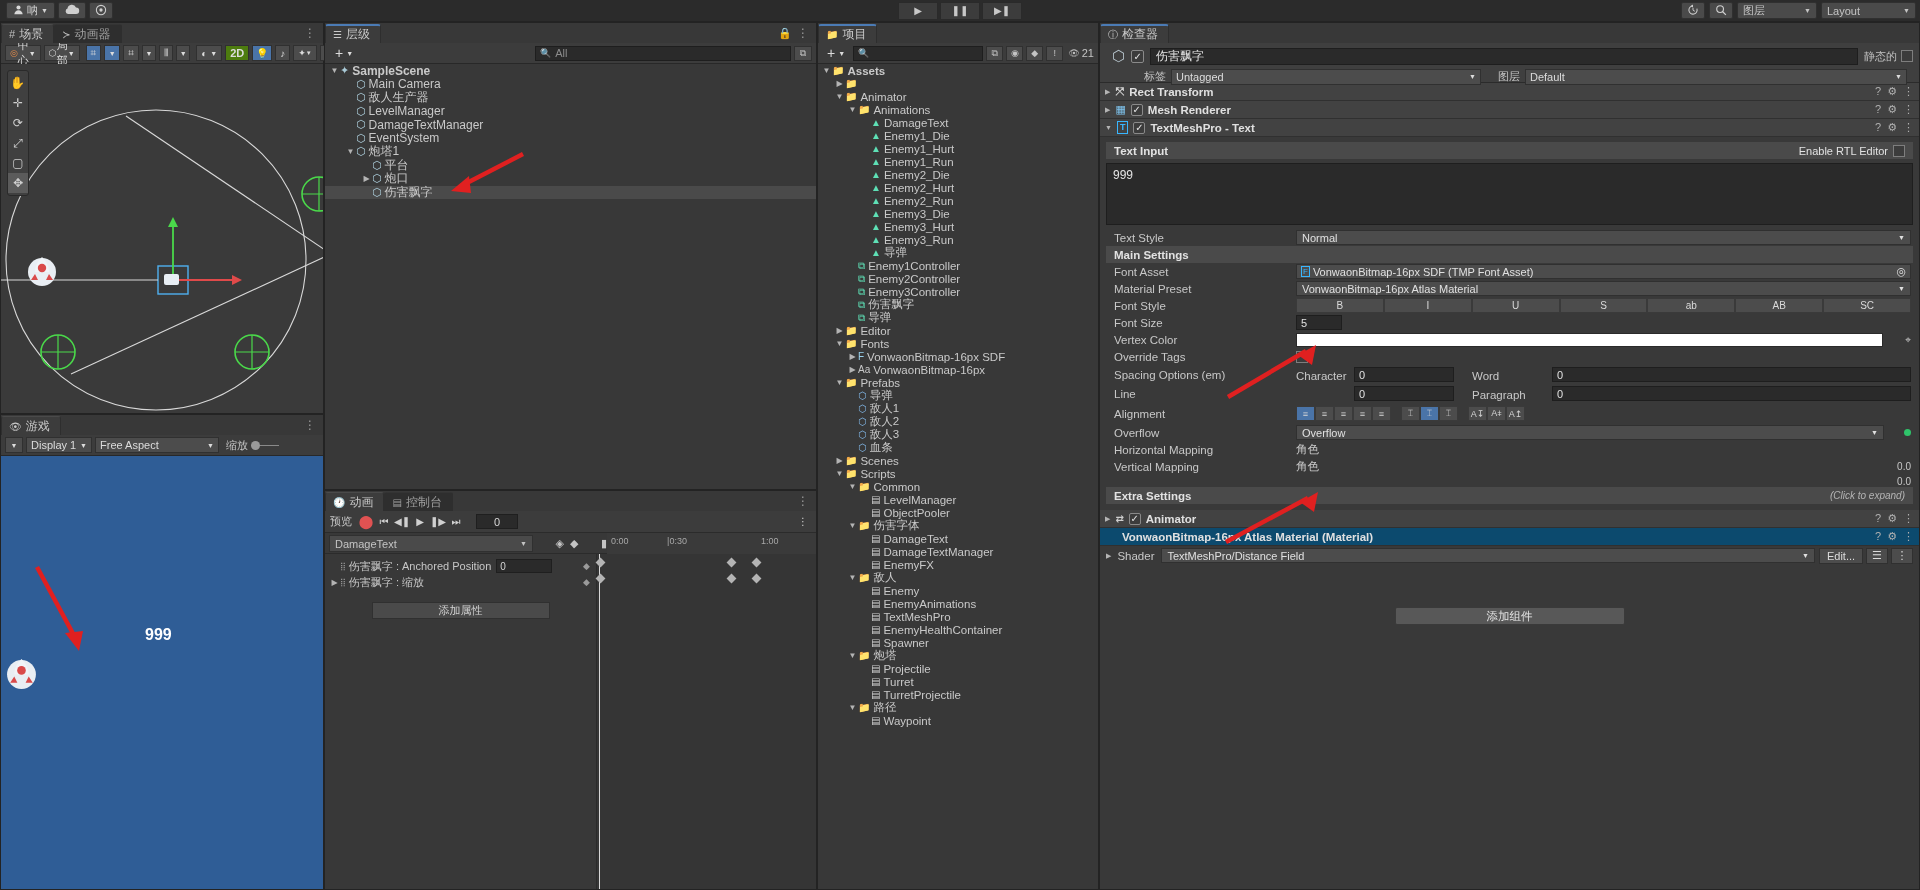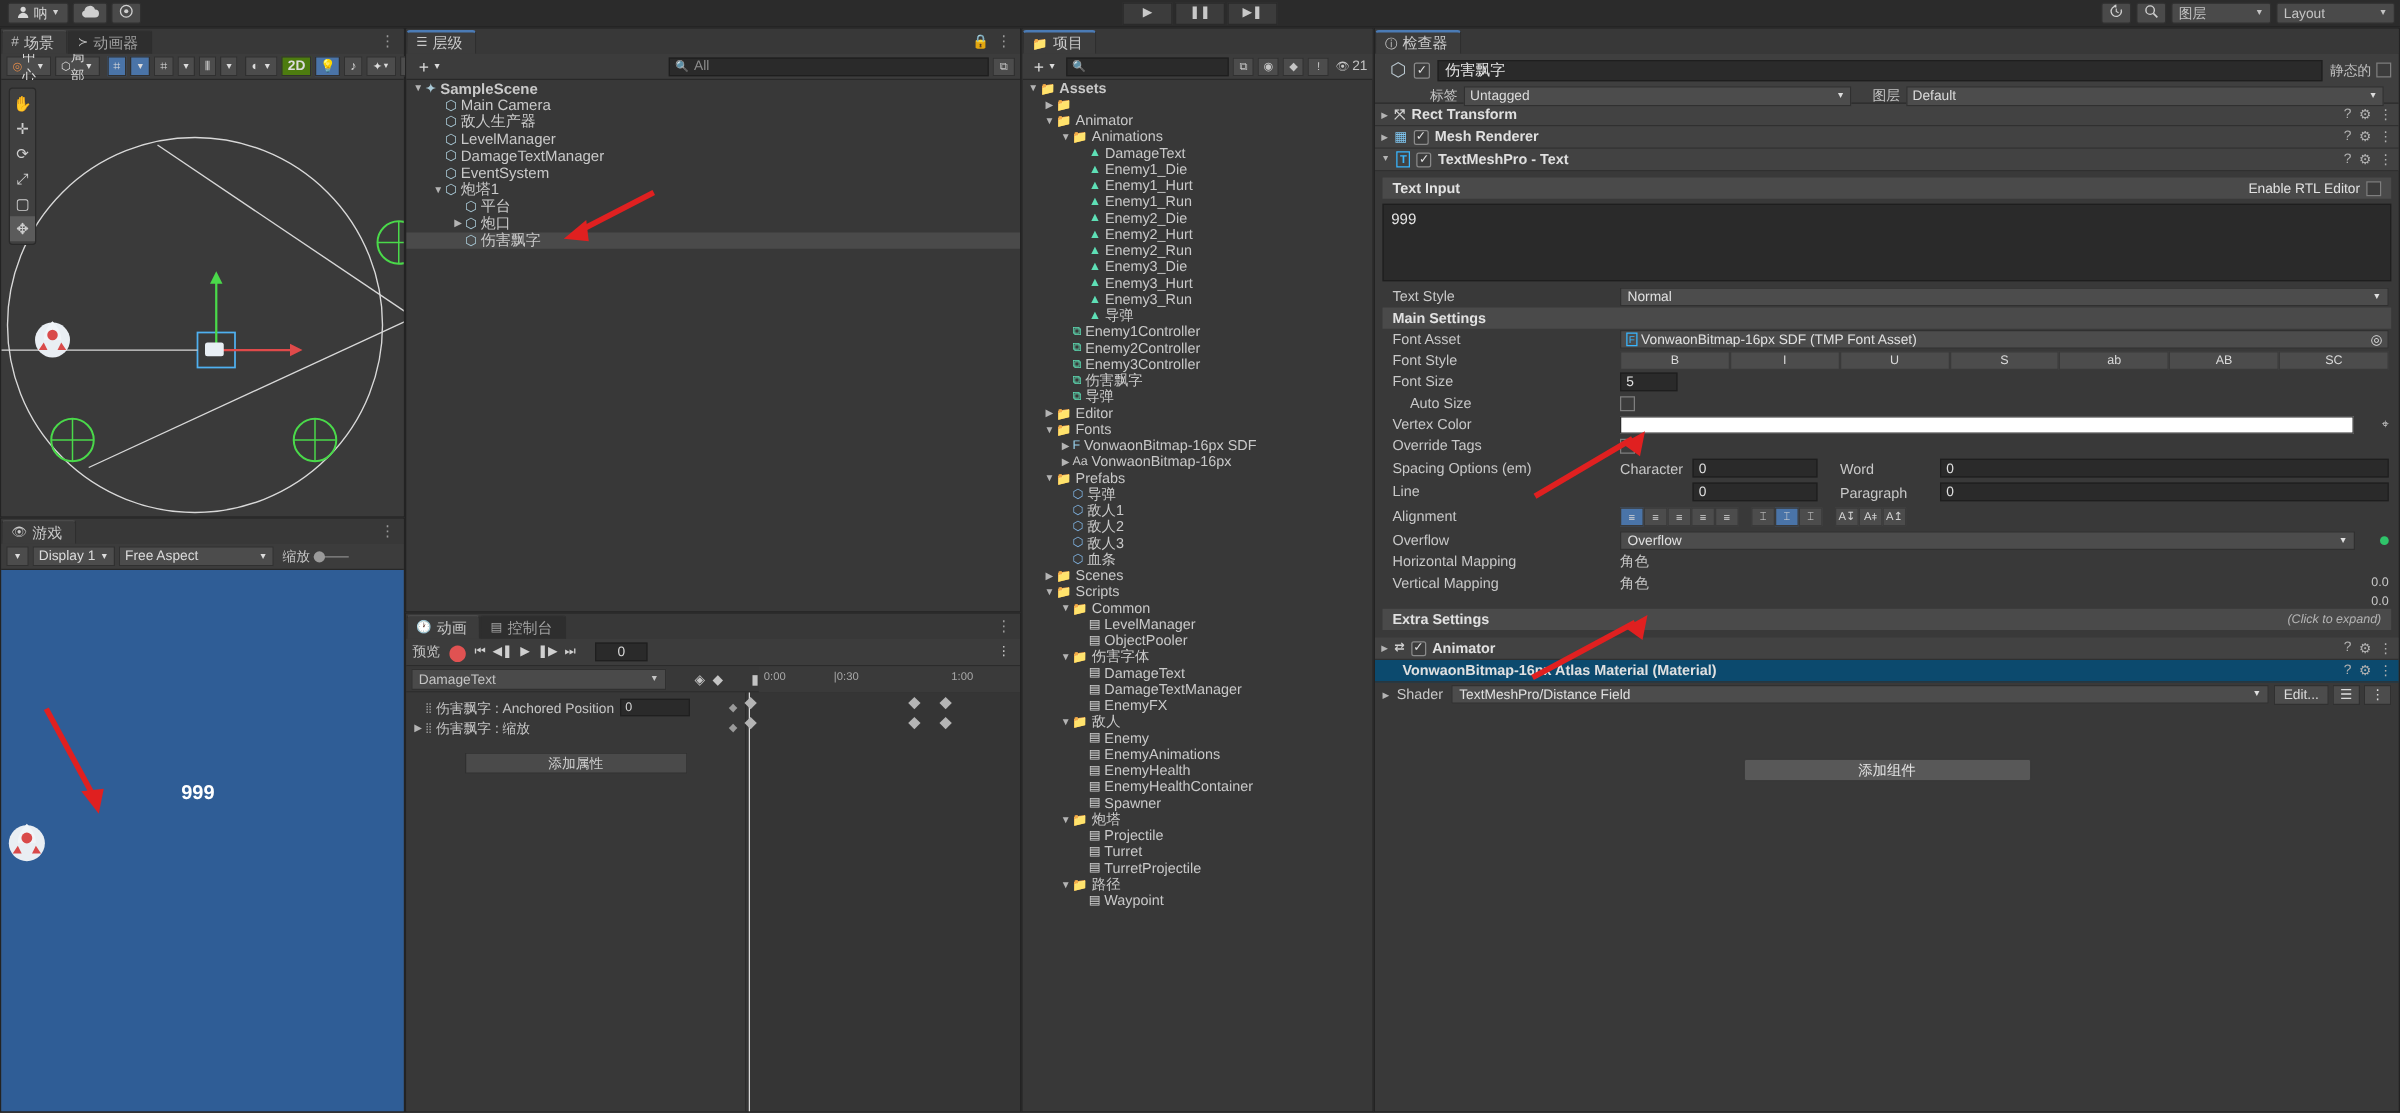--- a/index.html
+++ b/index.html
@@ -757,21 +757,21 @@
           <span>Enemy</span>
         </div>
         <div class="prow">
           <span class="tw" style="margin-left: 39px;"></span>
           <span style="color: rgb(210, 210, 210); margin-right: 3px; font-size: 10px;">▤</span>
           <span>EnemyAnimations</span>
         </div>
         <div class="prow">
           <span class="tw" style="margin-left: 39px;"></span>
           <span style="color: rgb(210, 210, 210); margin-right: 3px; font-size: 10px;">▤</span>
-          <span>EnemyHealth</span>
+          <span>TextMeshPro</span>
         </div>
         <div class="prow">
           <span class="tw" style="margin-left: 39px;"></span>
           <span style="color: rgb(210, 210, 210); margin-right: 3px; font-size: 10px;">▤</span>
           <span>EnemyHealthContainer</span>
         </div>
         <div class="prow">
           <span class="tw" style="margin-left: 39px;"></span>
           <span style="color: rgb(210, 210, 210); margin-right: 3px; font-size: 10px;">▤</span>
           <span>Spawner</span>
@@ -899,41 +899,44 @@
 
       <div class="frow">
         <span class="flabel">Font Asset</span>
         <div class="objfield" style="flex:1;margin-right:8px">
           <span style="color:#38b6ff;border:1px solid #38b6ff;font-size:8px;padding:0 1px">F</span>
           <span>VonwaonBitmap-16px SDF (TMP Font Asset)</span>
           <span style="margin-left:auto">◎</span>
         </div>
       </div>
 
+      <div class="frow">
+        <span class="flabel">Material Preset</span>
+        <div class="dd-wide">
+          <span>VonwaonBitmap-16px Atlas Material</span>
+          <span style="font-size:7px">▼</span>
+        </div>
+      </div>
 
       <div class="frow">
         <span class="flabel">Font Style</span>
         <div class="styleBtnRow" id="fontStyleRow">
             <div class="sbtn">B</div>
             <div class="sbtn">I</div>
             <div class="sbtn">U</div>
             <div class="sbtn">S</div>
             <div class="sbtn">ab</div>
             <div class="sbtn">AB</div>
             <div class="sbtn">SC</div>
           </div>
       </div>
 
       <div class="frow">
         <span class="flabel">Font Size</span>
         <div class="numbox">5</div>
-      </div>
-      <div class="frow">
-        <span class="flabel" style="padding-left:14px">Auto Size</span>
-        <div class="mini-cb"></div>
       </div>
 
       <div class="frow">
         <span class="flabel">Vertex Color</span>
         <div class="colorbar" id="vertexColorSwatch" style="background: rgb(255, 255, 255);"></div>
         <span style="margin-right:8px;font-size:10px">⌖</span>
       </div>
       <div class="frow">
         <span class="flabel">Override Tags</span>
         <div class="mini-cb"></div>

